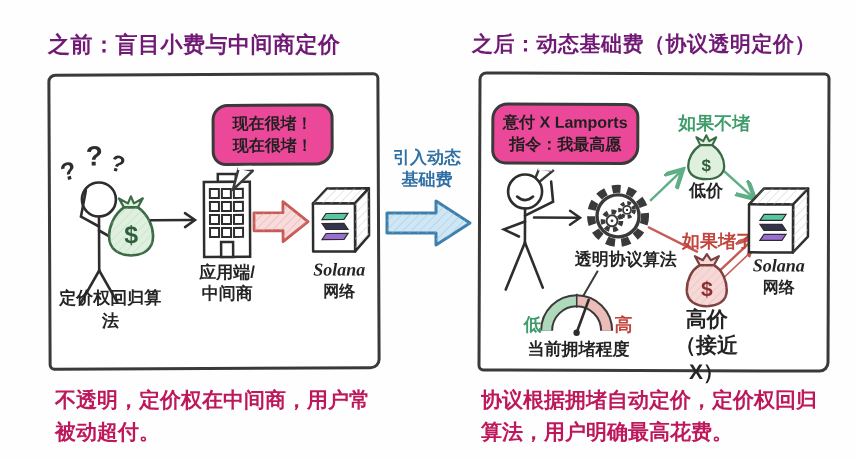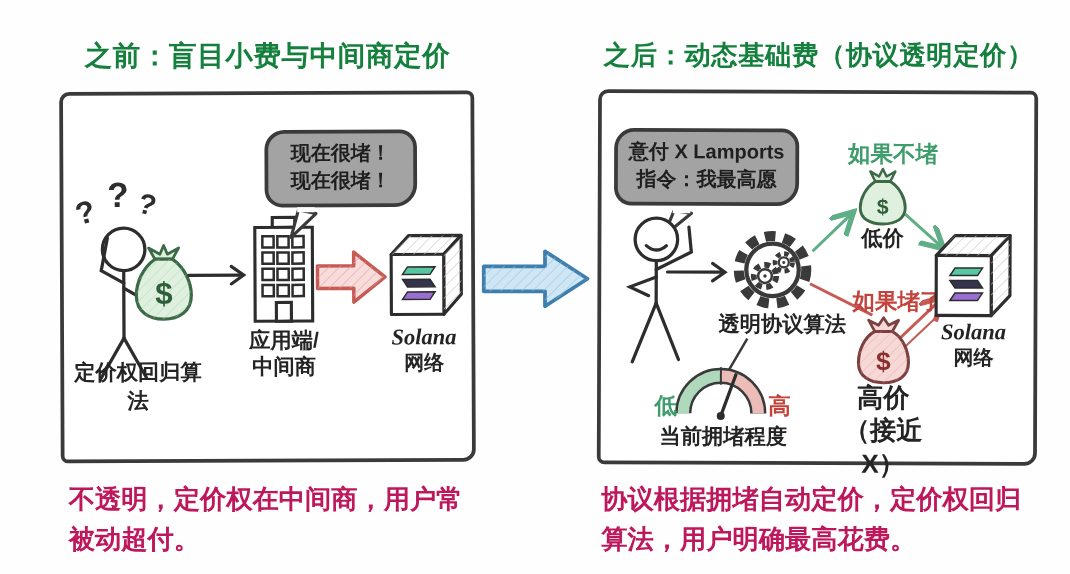--- a/index.html
+++ b/index.html
@@ -1,24 +1,24 @@
 <!DOCTYPE html>
 <html><head>
 <meta charset="utf-8">
 <style>
   html,body{margin:0;padding:0;background:#fff;}
   .canvas{position:relative;width:856px;height:459px;background:#fefefe;overflow:hidden;
           font-family:"Liberation Sans","DejaVu Sans",sans-serif;color:#2b2b2b;}
   .abs{position:absolute;}
   .panel{position:absolute;box-sizing:border-box;border:3px solid #3a3a3a;background:#fff;
          border-radius:8px 6px 10px 6px;}
-  .title{position:absolute;font-weight:bold;text-align:center;letter-spacing:.5px;color:#15803d;}
+  .title{position:absolute;font-weight:bold;text-align:left;letter-spacing:.5px;color:#701a75;}
   .caption{position:absolute;font-weight:bold;font-size:21px;line-height:1.5;color:#be185d;}
   .lbl{position:absolute;font-weight:bold;text-align:center;color:#242424;}
-  .bubble{position:absolute;box-sizing:content-box;border:3px solid #3a3a3a;background:#a3a3a3;
+  .bubble{position:absolute;box-sizing:content-box;border:3px solid #3a3a3a;background:#ec4899;
           border-radius:16px 14px 18px 14px;font-weight:bold;font-size:16px;line-height:1.38;
           text-align:center;padding:6px 8px;color:#1f1f1f;}
   .qmark{position:absolute;font-weight:bold;color:#2d2d2d;}
   .green{color:#3f9c6b;}
   .red{color:#c2443c;}
   .blue{color:#2f6fa3;}
   .hand{font-family:"Liberation Serif","DejaVu Serif",serif;font-style:italic;font-weight:bold;}
   svg{display:block;overflow:visible;}
 </style>
 </head>
@@ -140,20 +140,24 @@
     </div>
 
     <div class="lbl" style="left:248px;top:184px;width:80px;line-height:1.2">
       <span class="hand" style="display:block;font-size:18px">Solana</span>
       <span style="display:block;font-size:16px">网络</span>
     </div>
   </div>
 
   <div class="caption" style="left:55px;top:384px;width:332px">不透明，定价权在中间商，用户常被动超付。</div>
 
+  <div class="lbl blue" style="left:386px;top:147px;width:82px;font-size:17px;line-height:1.3">
+    <span style="display:block">引入动态</span>
+    <span style="display:block">基础费</span>
+  </div>
   <div class="abs" style="left:386px;top:196px">
     <svg width="88" height="54" viewBox="0 0 88 54">
       <polygon points="1,17 50,17 50,5 84,27 50,49 50,37 1,37" fill="#cfe6f5" stroke="#3f7fad" stroke-width="3" stroke-linejoin="round"></polygon>
       <polygon points="1,17 50,17 50,5 84,27 50,49 50,37 1,37" fill="url(#hB)" opacity=".7"></polygon>
     </svg>
   </div>
 
   <div class="panel" style="left:478px;top:72px;width:352px;height:300px;transform:rotate(.2deg)">
 
     <div class="bubble" style="left:10px;top:28px;width:126px">

